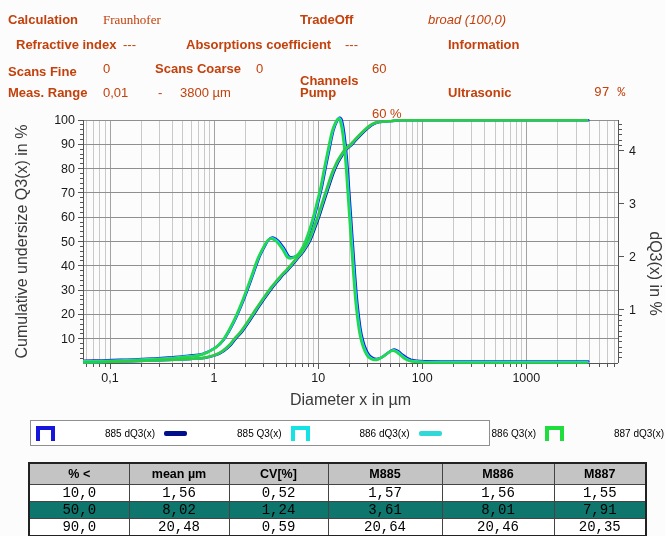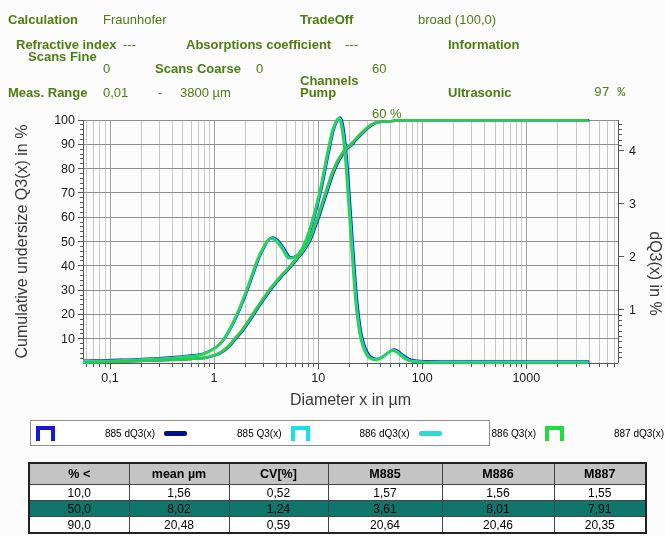--- a/index.html
+++ b/index.html
@@ -1,52 +1,52 @@
 <!DOCTYPE html>
 <html><head>
 <meta charset="utf-8">
 <style>
   html,body{margin:0;padding:0;background:#fff;}
   .page{position:relative;width:665px;height:536px;background:#fcfcfc;
         font-family:"Liberation Sans",sans-serif;overflow:hidden;}
-  .hitem{position:absolute;font-size:13px;color:#4d7c0f;white-space:pre;}
+  .hitem{position:absolute;font-size:13px;color:#c2410c;white-space:pre;}
   .hitem.bold{font-weight:bold;}
   #chart{position:absolute;left:0;top:110px;width:665px;height:305px;}
   #chart text{font-family:"Liberation Sans",sans-serif;}
   .legend{position:absolute;left:30px;top:420px;width:460px;height:26px;
           border:1px solid #8f8f8f;background:#fff;box-sizing:border-box;
           display:flex;align-items:center;padding:0 5px;}
   .legend .item{display:flex;align-items:center;margin-right:9px;}
   .legend .lab{font-size:10px;color:#000;white-space:nowrap;padding-left:46px;}
   .sw-rect{width:11px;height:11px;border:4px solid #000;border-bottom:none;margin-right:4px;}
   .sw-line{width:23px;height:5px;background:#000;border-radius:2px;margin-right:4px;}
   table.ptable{position:absolute;left:28px;top:462px;width:617px;table-layout:fixed;
           border-collapse:collapse;border:2px solid #222;background:#fff;}
   table.ptable th,table.ptable td{border:1px solid #444;text-align:center;padding:0;
           overflow:hidden;white-space:nowrap;}
   table.ptable th{background:#c4c4c4;font-size:12.5px;font-weight:bold;height:20px;}
-  table.ptable td{font-size:12px;height:15px;}
+  table.ptable td{font-size:14px;height:15px;font-family:Liberation Mono, monospace;}
   table.ptable tr.hl td{background:#0f766e;}
 </style>
 </head>
 <body>
 
 <div class="page">
 
   <div id="meas-header">
       <span class="hitem bold" style="left: 8px; top: 12px;">Calculation</span>
-      <span class="hitem" style="left: 103px; top: 12px;">Fraunhofer</span>
+      <span class="hitem" style="left: 103px; top: 12px; font-family: Liberation Serif, serif;">Fraunhofer</span>
       <span class="hitem bold" style="left: 300px; top: 12px;">TradeOff</span>
-      <span class="hitem" style="left: 418px; top: 12px;">broad (100,0)</span>
+      <span class="hitem" style="left: 428px; top: 12px; font-style: italic;">broad (100,0)</span>
       <span class="hitem bold" style="left: 8px; top: 37px; padding-left: 8px;">Refractive index</span>
       <span class="hitem" style="left: 123px; top: 37px;">---</span>
       <span class="hitem bold" style="left: 186px; top: 37px;">Absorptions coefficient</span>
       <span class="hitem" style="left: 345px; top: 37px;">---</span>
       <span class="hitem bold" style="left: 448px; top: 37px;">Information</span>
-      <span class="hitem bold" style="left: 8px; top: 49px; margin-left: 20px;">Scans Fine</span>
+      <span class="hitem bold" style="left: 8px; top: 64px;">Scans Fine</span>
       <span class="hitem" style="left: 103px; top: 61px;">0</span>
       <span class="hitem bold" style="left: 155px; top: 61px;">Scans Coarse</span>
       <span class="hitem" style="left: 256px; top: 61px;">0</span>
       <span class="hitem bold" style="left: 300px; top: 61px; margin-top: 12px;">Channels</span>
       <span class="hitem" style="left: 372px; top: 61px;">60</span>
       <span class="hitem bold" style="left: 8px; top: 85px;">Meas. Range</span>
       <span class="hitem" style="left: 103px; top: 85px;">0,01</span>
       <span class="hitem" style="left: 158px; top: 85px;">-</span>
       <span class="hitem" style="left: 180px; top: 85px;">3800 µm</span>
       <span class="hitem bold" style="left: 300px; top: 85px;">Pump</span>

